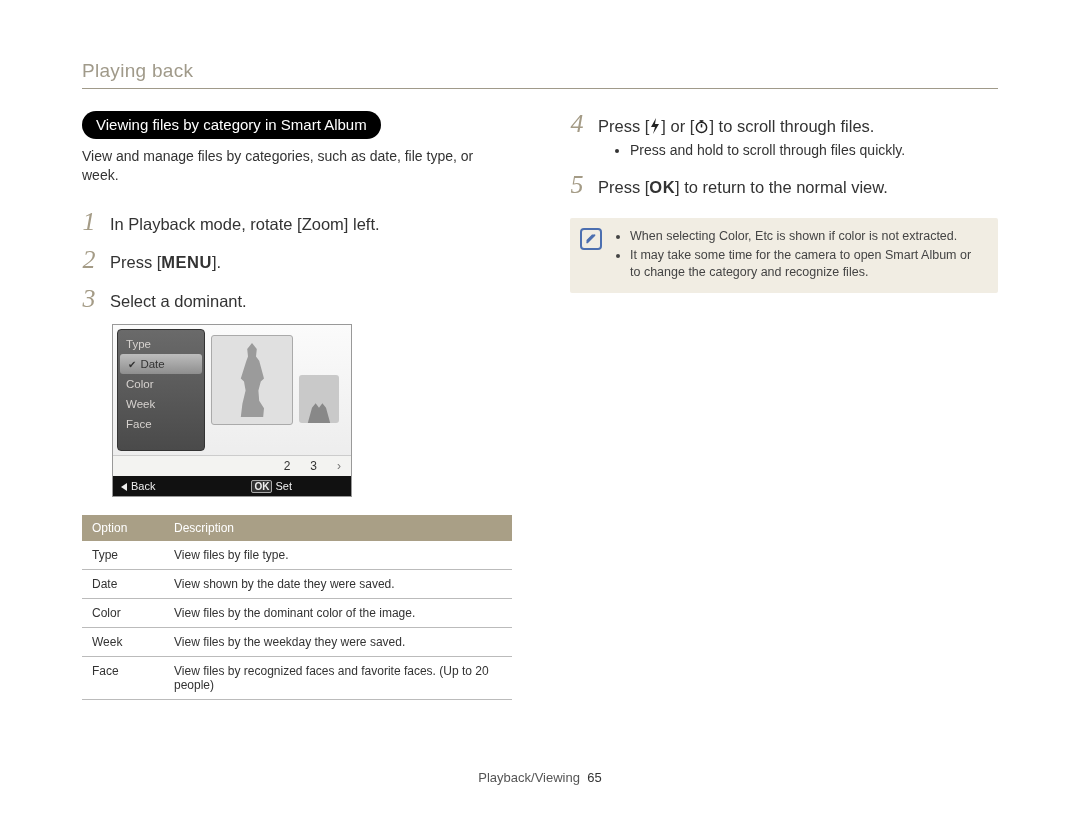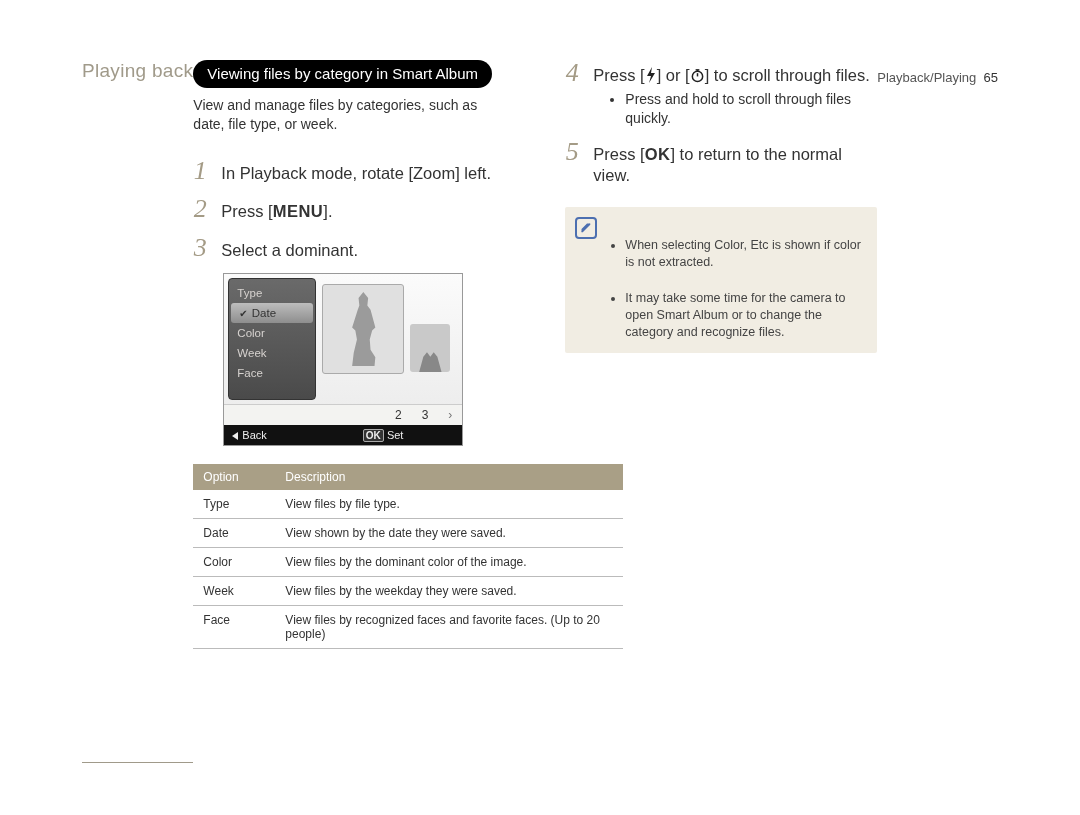--- a/index.html
+++ b/index.html
@@ -7,21 +7,21 @@
     width: 1080px;
     height: 815px;
     background: #fff;
     font-family: Arial, Helvetica, sans-serif;
     color: #333;
     position: relative;
   }
   .page {
     padding: 60px 82px 30px 82px;
     display: flex;
-    flex-direction: row;
+    flex-direction: column;
     height: 100%;
   }
   .page-title {
     color: #a09a8a;
     font-size: 19px;
     font-weight: 400;
     letter-spacing: 0.3px;
     border-bottom: 1px solid #a09a8a;
     padding-bottom: 6px;
     margin-bottom: 22px;
@@ -208,21 +208,21 @@
     font-size:12.5px;
     color:#444;
   }
   .note-icon {
     width:22px;height:22px;flex-shrink:0;
     border:2px solid #4c6fb0;border-radius:4px;
     display:flex;align-items:center;justify-content:center;
   }
   .note-icon svg { width:12px;height:12px; }
   .note ul { list-style: disc; padding-left: 16px; }
-  .note li { margin-bottom: 2px; line-height:1.35;margin-top:20px;}
+  .note li { margin-bottom: 2px; line-height:1.35;}
 
   .footer {
     text-align:center;
     font-size:13px;
     color:#555;
     padding-top:10px;
   }
   .footer .pn { color:#333; }
 
   .inline-icon { display:inline-block; vertical-align:-2px; }
@@ -368,15 +368,15 @@
         </div>
         <ul>
           <li>When selecting Color, Etc is shown if color is not extracted.</li>
           <li>It may take some time for the camera to open Smart Album or to change the category and recognize files.</li>
         </ul>
       </div>
     </div>
   </div>
 
   <div class="footer">
-    <span>Playback/Playing</span>&nbsp;&nbsp;<span class="pn">65</span>
+    <span>Playback/Viewing</span>&nbsp;&nbsp;<span class="pn">65</span>
   </div>
 </div>
 
 </body></html>

